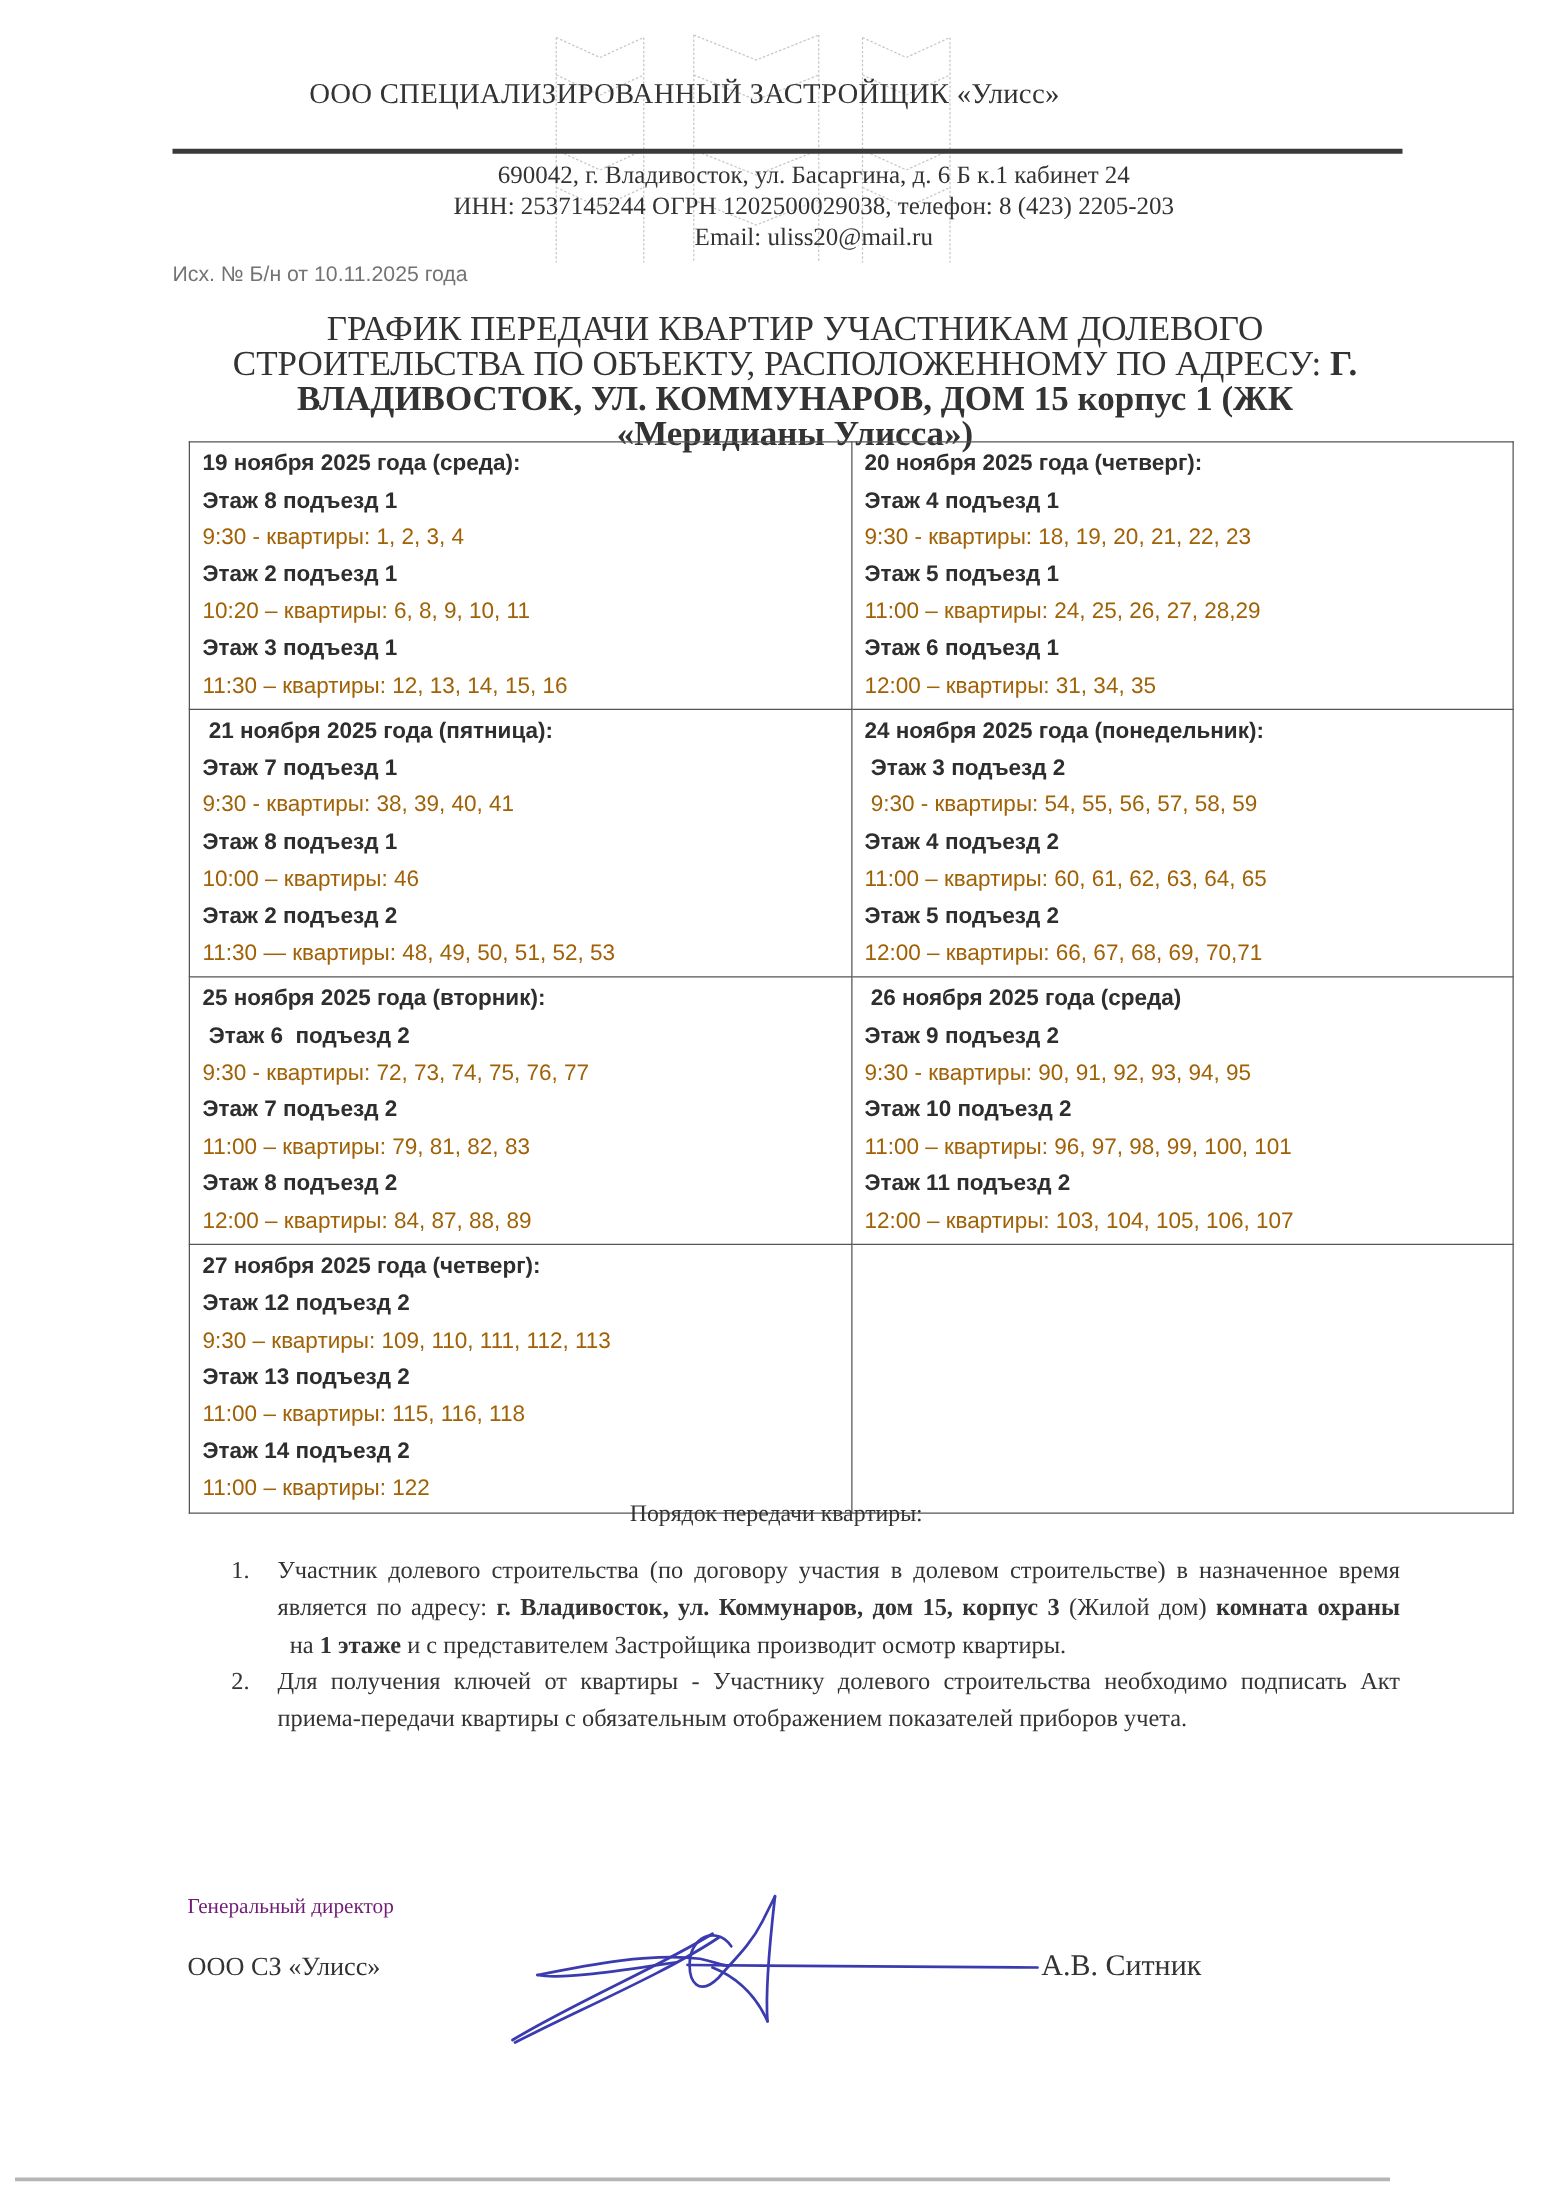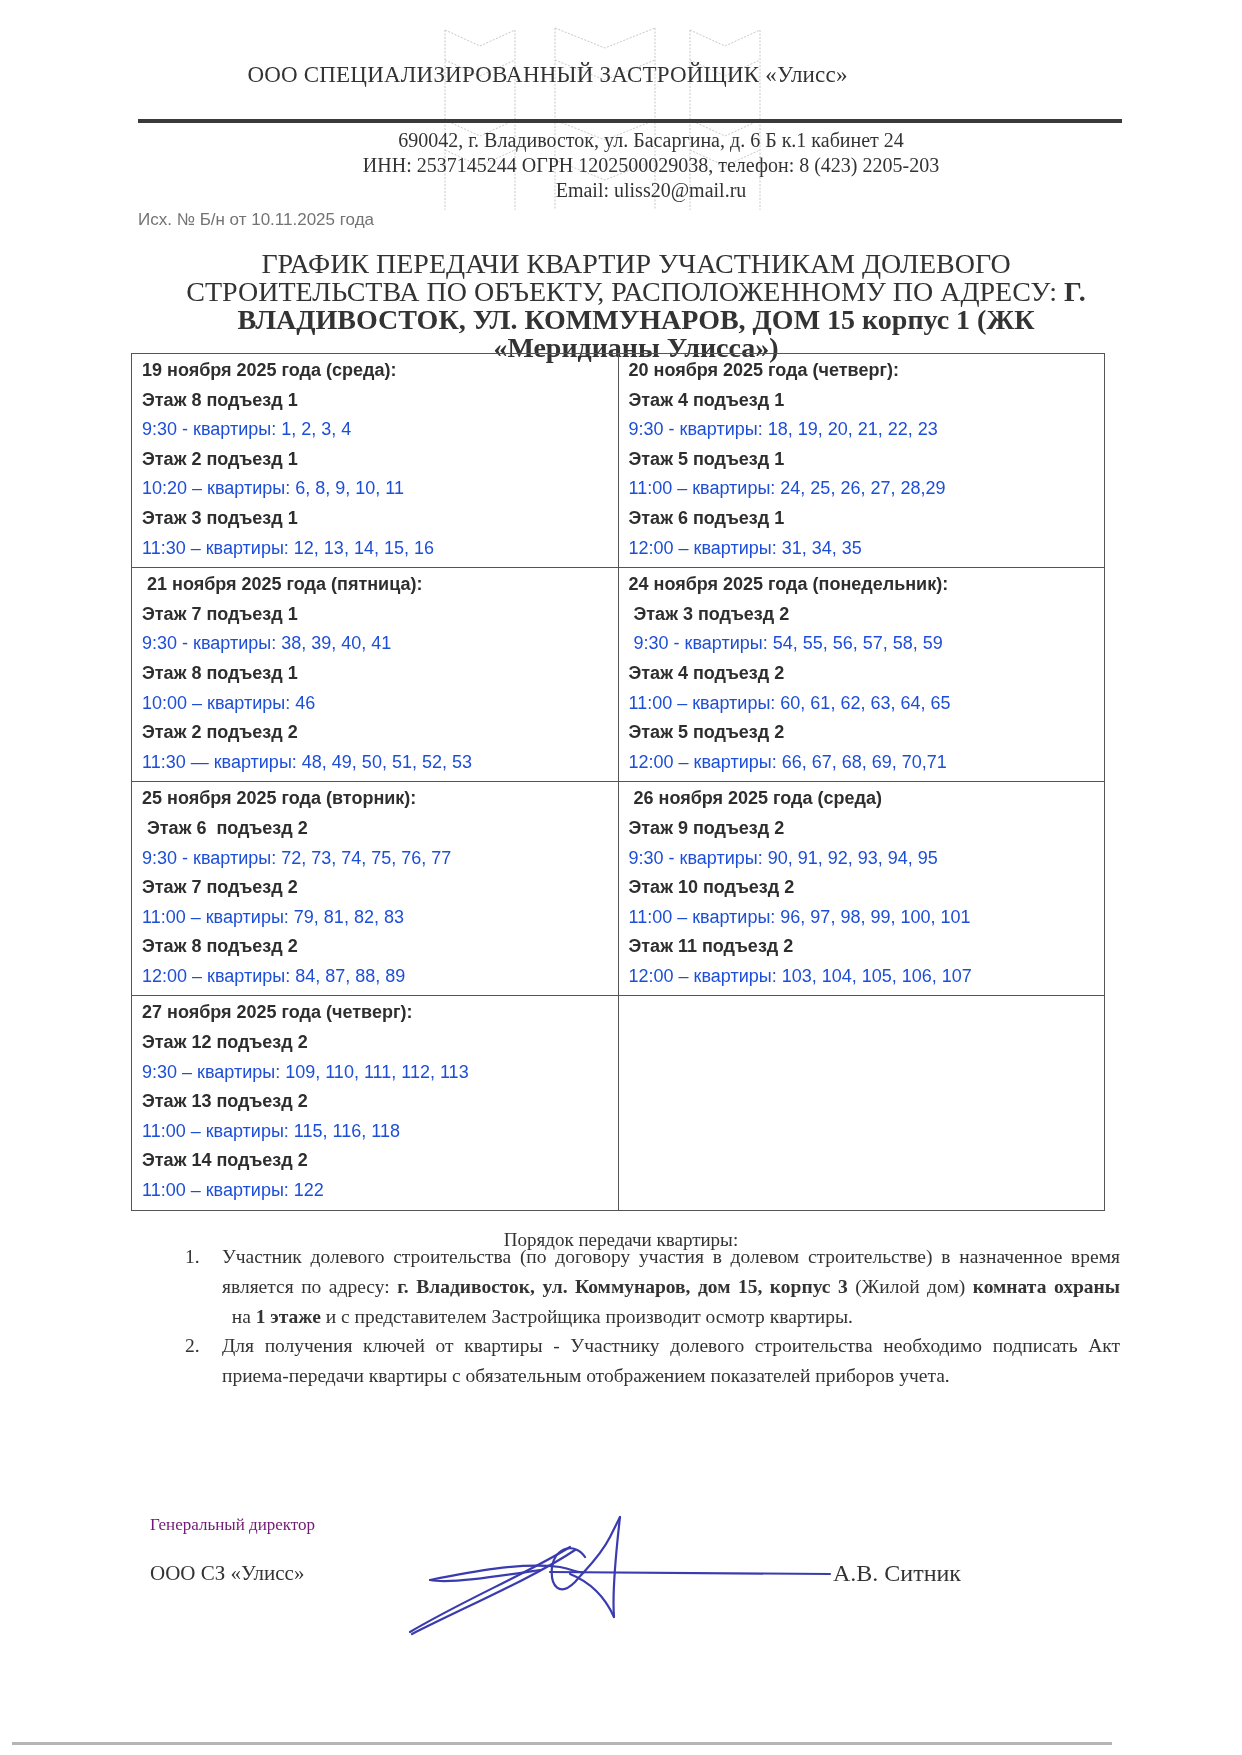--- a/index.html
+++ b/index.html
@@ -15,27 +15,27 @@
   .addr { position: absolute; left: 0; width: 1242px; text-align: center; font-size: 20px; color: #333; }
   .addr1 { top: 129px; left: 30px; }
   .addr2 { top: 154px; left: 30px; }
   .addr3 { top: 179px; left: 30px; }
 
   .ref { position: absolute; left: 138px; top: 210px; font-size: 17px; color: #737373; }
 
   .title { position: absolute; left: 160px; top: 250px; width: 952px; text-align: center; font-size: 28px; line-height: 28px; color: #333; }
   .title b { font-weight: bold; }
 
-  .schedule { position: absolute; left: 131px; top: 353px; width: 974px; border-collapse: collapse; border: 1.5px solid #555; }
+  .schedule { position: absolute; left: 151px; top: 353px; width: 1060px; border-collapse: collapse; border: 1.5px solid #555; }
   .schedule td { border: 1.5px solid #555; vertical-align: top; padding: 2px 10px 4px 10px; width: 50%; height: 204px; }
   .schedule tr.last td { height: 206px; }
-  .cell-line { font-size: 18px; line-height: 29.6px; color: #1d4ed8; white-space: nowrap; }
+  .cell-line { font-size: 18px; line-height: 29.6px; color: #a16207; white-space: nowrap; }
   .cell-line.bold { font-weight: bold; color: #2e2e2e; }
 
-  .order-title { position: absolute; top: 1201px; left: 0; width: 1242px; text-align: center; font-size: 19px; color: #333; margin-top: 28px; }
+  .order-title { position: absolute; top: 1201px; left: 0; width: 1242px; text-align: center; font-size: 19px; color: #333; }
   .order-list { position: absolute; left: 185px; top: 1242px; width: 935px; font-size: 19.5px; line-height: 29.8px; color: #333; }
   .order-item { position: relative; padding-left: 37px; text-align: justify; }
   .order-num { position: absolute; left: 0; top: 0; }
   .order-item p { margin: 0; text-align: justify; }
 
   .sign-pos { position: absolute; left: 150px; top: 1515px; font-size: 17px; color: #701a75; }
   .sign-org { position: absolute; left: 150px; top: 1561px; font-size: 21px; color: #333; }
   .sign-name { position: absolute; left: 833px; top: 1560px; font-size: 24px; color: #333; }
   .signature { position: absolute; left: 380px; top: 1512px; width: 460px; height: 150px; }
 

